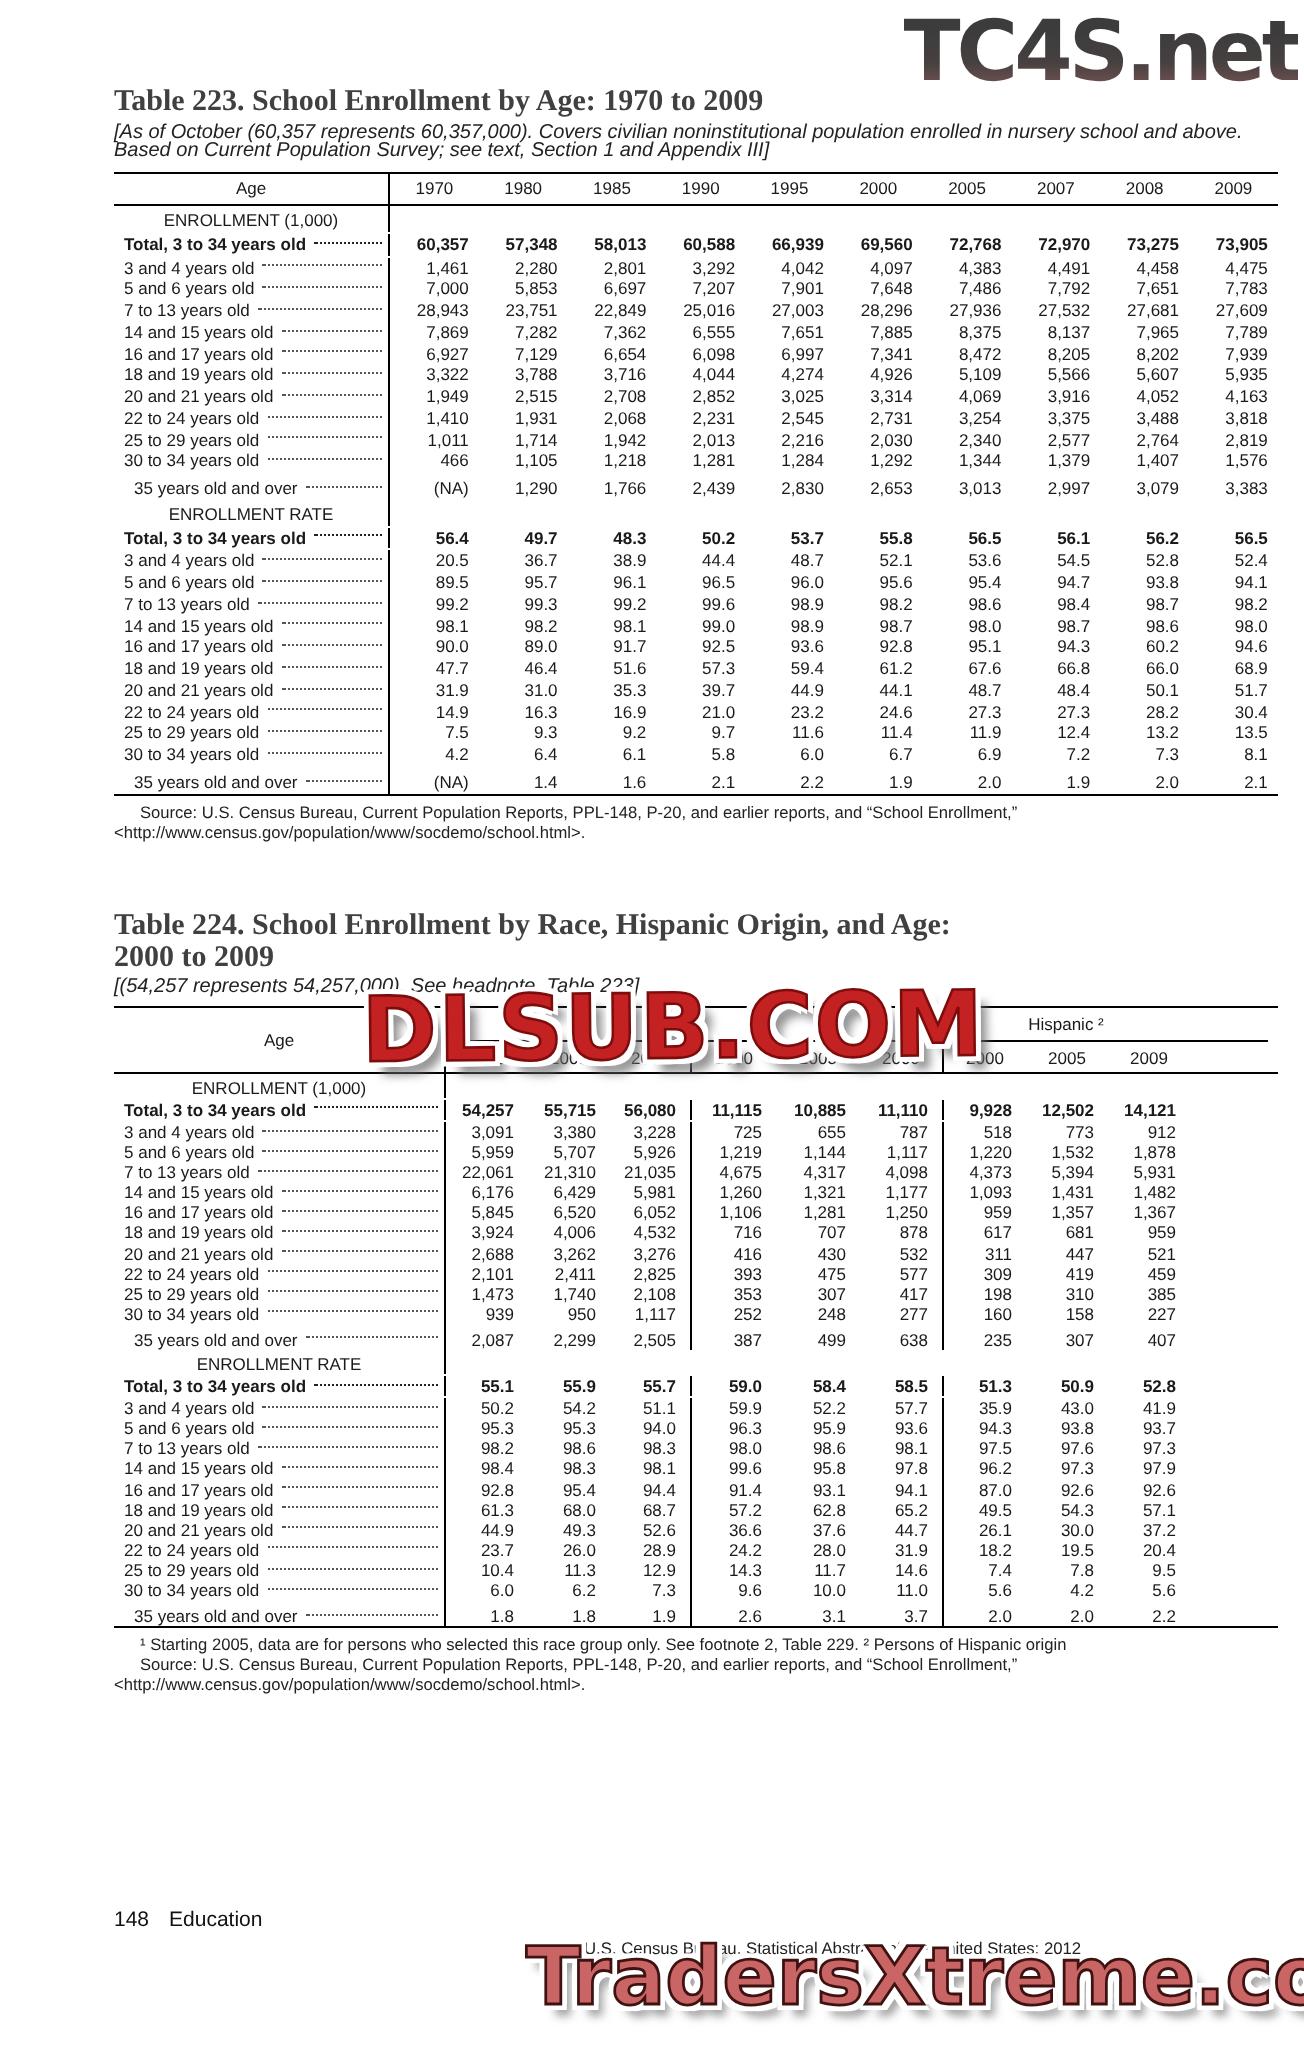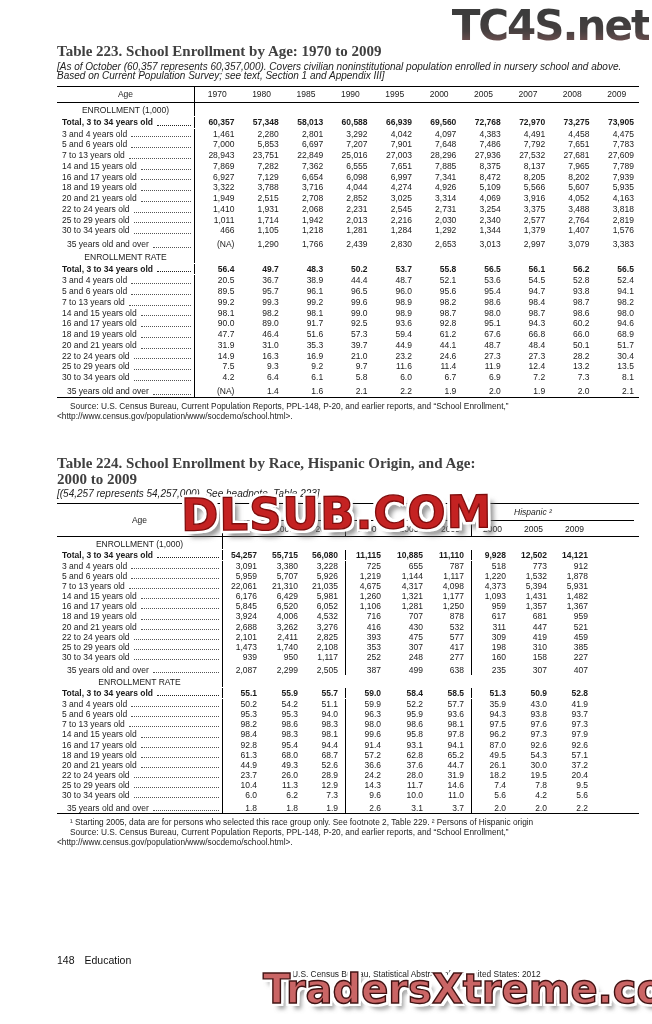--- a/index.html
+++ b/index.html
@@ -9,21 +9,21 @@
   h1.tbl-title{font-family:"Liberation Serif",serif;font-weight:700;font-size:15px;
        line-height:15.5px;margin:0 0 2px 0;color:#404040;}
   .headnote{font-size:10px;line-height:9.8px;margin:0;color:#222;font-style:italic;}
   
   .tgrid{margin-top:5px;border-bottom:1.5px solid #000;}
   .trow{display:grid;align-items:end;}
   #t223-grid .trow{grid-template-columns:138px repeat(10,44.4px);line-height:10.75px;font-size:8.5px;}
   #t224-grid .trow{grid-template-columns:166px 41px 41px 41px 42px 42px 42px 41px 41px 41px 39px;
        line-height:10.1px;font-size:8.5px;}
   .age{border-right:1px solid #000;min-height:1px;}
-  .lbl{display:flex;align-items:flex-end;padding-left:5px;}
+  .lbl{display:flex;align-items:center;padding-left:5px;}
   .lbl .txt{white-space:nowrap;}
   .lbl .dots{flex:1;border-bottom:1.4px dotted #555;margin:0 3px 2px 4px;min-width:4px;}
   .num{text-align:right;padding-right:5px;}
   #t224-grid .num{padding-right:7px;}
   .divr{border-right:1px solid #000;}
   .sechead{display:flex;justify-content:center;align-items:flex-end;padding-top:2px;}
   .rest{grid-column:2/-1;}
   .total{font-weight:700;padding:1px 0 1px 0;}
   .total .lbl .dots{border-bottom:1.6px dotted #222;}
   .over35 > *{padding-top:3px;}
@@ -488,21 +488,21 @@
 </section>
 
 <section class="sec" style="top:456px;">
   <h1 class="tbl-title"><span>Table 224. School Enrollment by Race, Hispanic Origin, and Age:</span><br>
   <span>2000 to 2009</span></h1>
   <p class="headnote">[(54,257 represents 54,257,000). See headnote, Table 223]</p>
   <div id="t224-head">
       <div class="h-age" style="grid-area: 1 / 1 / 3;">Age</div>
       <div class="grp divr" style="grid-area: 1 / 2 / auto / 5;"></div>
       <div class="grp divr" style="grid-area: 1 / 5 / auto / 8;"></div>
-      <div class="grp grp3" style="grid-area: 1 / 8 / auto / 12; font-style: italic;">Hispanic ²</div>
+      <div class="grp grp3" style="grid-area: 1 / 8 / auto / 12;">Hispanic ²</div>
       <div class="hyear" style="grid-area: 2 / 2;">2000</div>
       <div class="hyear" style="grid-area: 2 / 3;">2005</div>
       <div class="hyear divr" style="grid-area: 2 / 4;">2009</div>
       <div class="hyear" style="grid-area: 2 / 5;">2000</div>
       <div class="hyear" style="grid-area: 2 / 6;">2005</div>
       <div class="hyear divr" style="grid-area: 2 / 7;">2009</div>
       <div class="hyear" style="grid-area: 2 / 8;">2000</div>
       <div class="hyear" style="grid-area: 2 / 9;">2005</div>
       <div class="hyear" style="grid-area: 2 / 10;">2009</div>
     </div>

